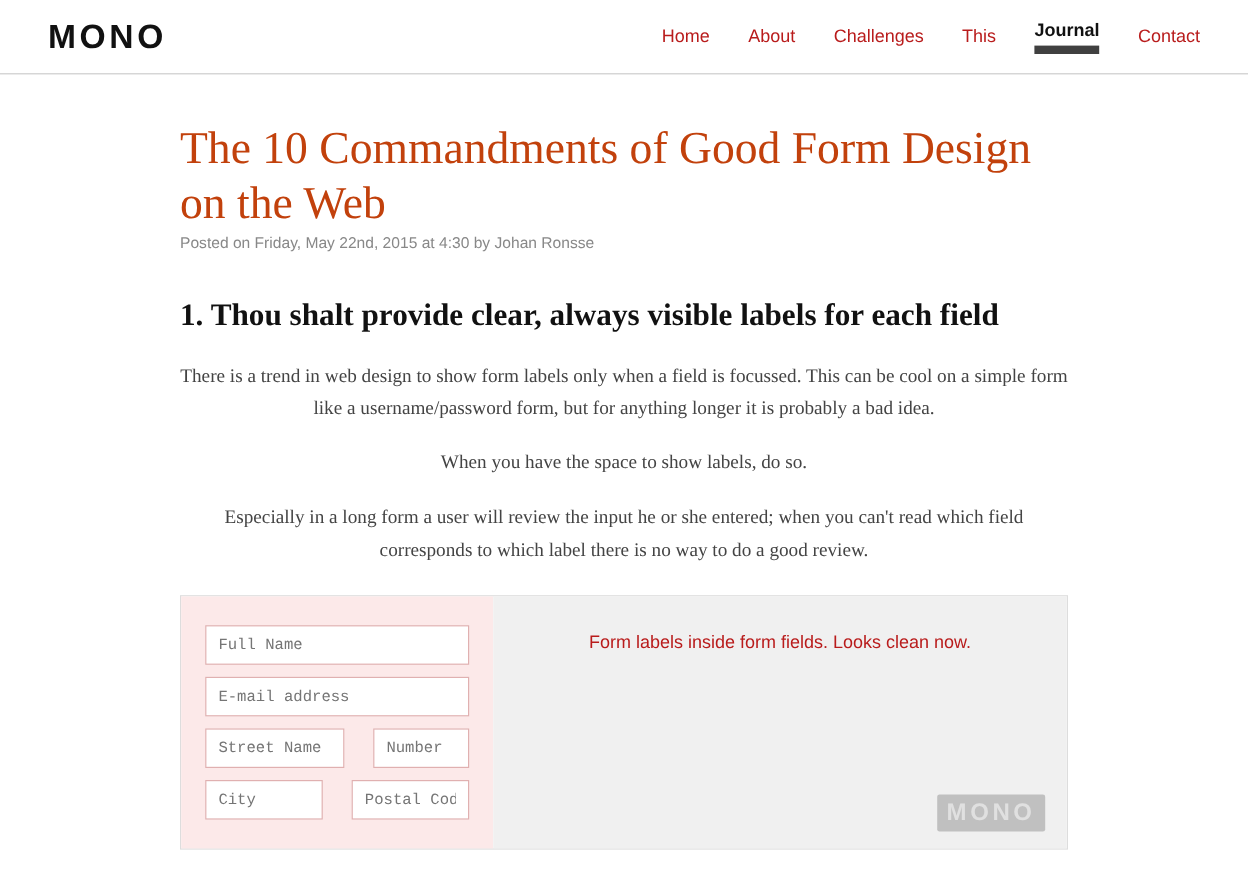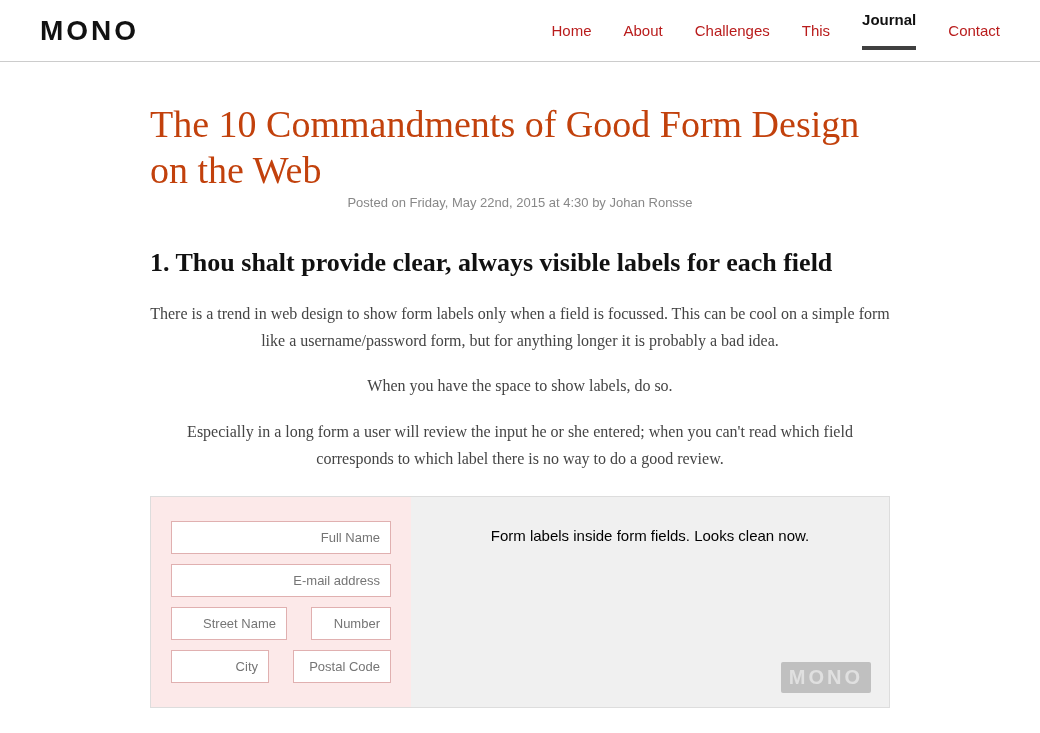--- a/index.html
+++ b/index.html
@@ -44,22 +44,22 @@
       text-decoration: none;
       color: #b91c1c;
       font-family: 'Arial', sans-serif;
       font-size: 15px;
       font-weight: 400;
     }
 
     nav a.active {
       color: #111;
       font-weight: 700;
-      border-bottom: 4px solid #404040;
-      padding-bottom: 18px;
+      border-bottom: 7px solid #404040;
+      padding-bottom: 4px;
       text-align: center;
     }
 
     
     .content {
       max-width: 780px;
       margin: 0 auto;
       padding: 40px 20px 60px 20px;
     }
 
@@ -70,21 +70,20 @@
       color: #c2410c;
       line-height: 1.2;
       margin-bottom: 2px;
     }
 
     .article-meta {
       font-family: 'Arial', sans-serif;
       font-size: 13px;
       color: #888;
       margin-bottom: 36px;
-      text-align: center;
     }
 
     .section-heading {
       font-family: 'Georgia', serif;
       font-size: 26px;
       font-weight: 700;
       color: #111;
       line-height: 1.3;
       margin-bottom: 20px;
     }
@@ -113,25 +112,24 @@
       display: flex;
       flex-direction: column;
       gap: 10px;
     }
 
     .demo-form-panel input {
       width: 100%;
       padding: 8px 10px;
       border: 1px solid #e0b0b0;
       background: #fff;
-      font-family: Liberation Sans, sans-serif;
+      font-family: Liberation Mono, monospace;
       font-size: 13px;
       color: #6d28d9;
       outline: none;
-      text-align: right;
     }
 
     .demo-form-row {
       display: flex;
       gap: 24px;
     }
 
     .demo-form-row input {
       flex: 1;
     }
@@ -142,21 +140,21 @@
       display: flex;
       flex-direction: column;
       justify-content: flex-start;
       padding: 28px 24px;
       position: relative;
     }
 
     .demo-label-panel p {
       font-family: 'Arial', sans-serif;
       font-size: 15px;
-      color: #000000;
+      color: #b91c1c;
       line-height: 1.5;
     }
 
     .demo-logo-watermark {
       position: absolute;
       bottom: 14px;
       right: 18px;
       font-family: 'Arial Black', 'Arial', sans-serif;
       font-size: 20px;
       font-weight: 900;

